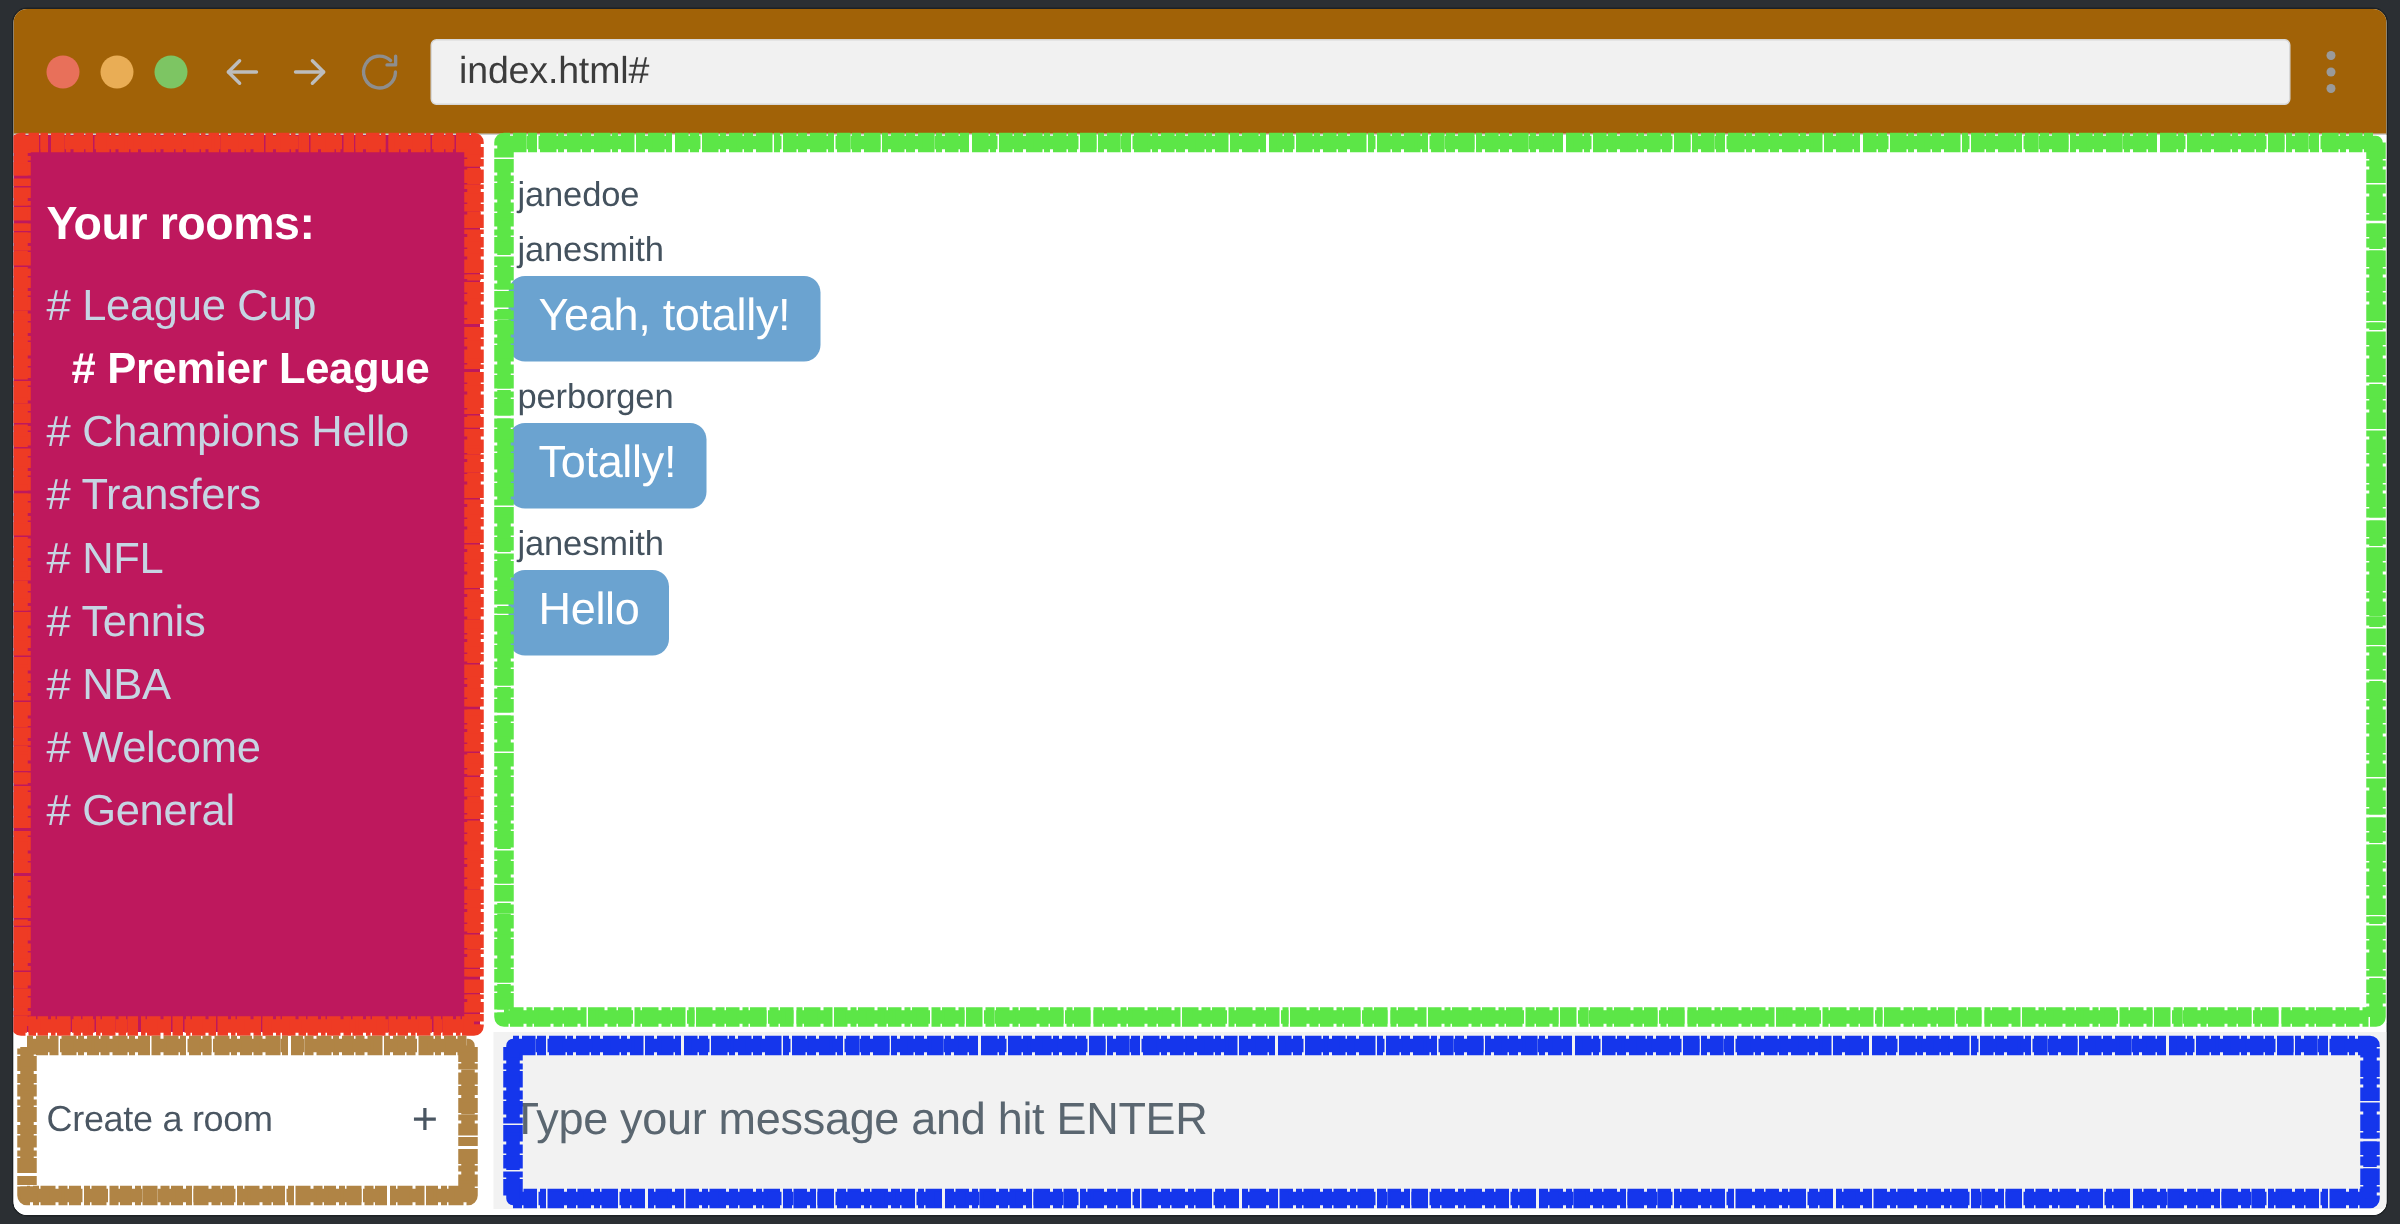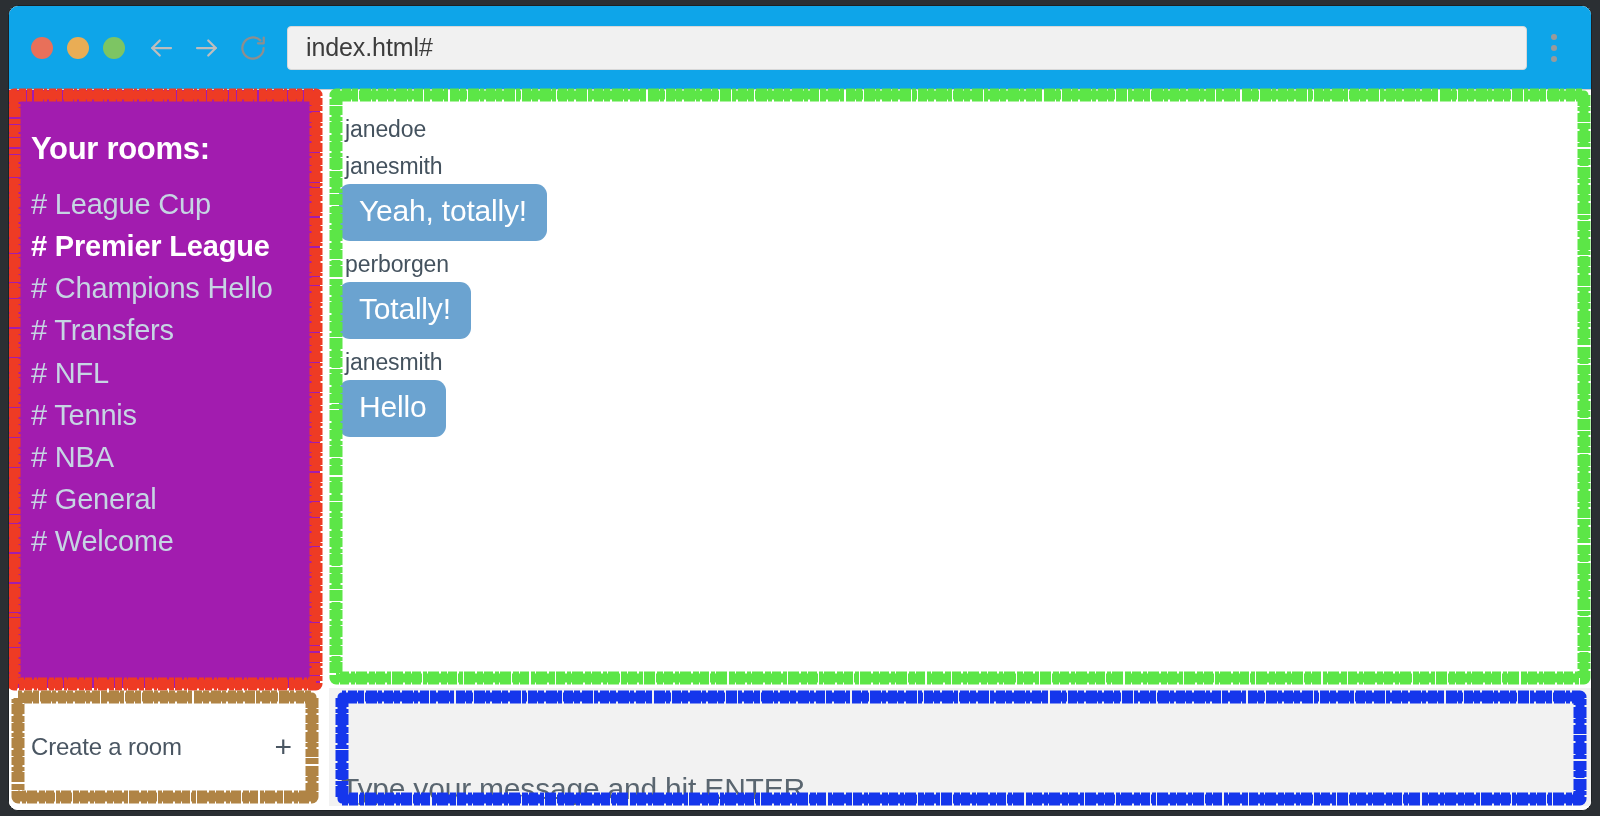--- a/index.html
+++ b/index.html
@@ -23,21 +23,21 @@
     border-radius: 10px;
     border: 1px solid #1d2124;
     overflow: hidden;
     display: flex;
     flex-direction: column;
   }
 
   
   .toolbar {
     height: 84px;
-    background: #0ea5e9;
+    background: #a16207;
     border-bottom: 1px solid #cdcdcd;
     display: flex;
     align-items: center;
     padding: 0 14px 0 22px;
     flex: 0 0 84px;
   }
   .traffic-lights { display: flex; gap: 14px; align-items: center; }
   .tl { width: 22px; height: 22px; border-radius: 50%; }
   .tl.red    { background: #e8705a; }
   .tl.yellow { background: #e9ad55; }
@@ -82,42 +82,42 @@
     position: relative;
     background: #ffffff;
   }
 
   
   .sidebar {
     position: absolute;
     left: 0; top: 0;
     width: 311px;
     height: 598px;
-    background: #a21caf;
+    background: #be185d;
     padding: 42px 0 0 22px;
     overflow: hidden;
   }
   .rooms-title {
     color: #ffffff;
     font-size: 31px;
     font-weight: bold;
     margin-bottom: 18px;
     line-height: 1.1;
     letter-spacing: -0.3px;
   }
   .room {
     font-size: 29px;
     line-height: 1.28;
     color: #c6d5e3;
     padding: 2px 0 3px 0;
     letter-spacing: -0.2px;
     white-space: normal;
     max-width: 272px;
   }
-  .room.active { color: #ffffff; font-weight: bold; }
+  .room.active { color: #ffffff; font-weight: bold; text-align: center; }
 
   
   .create-room {
     position: absolute;
     left: 0;
     top: 598px;
     width: 311px;
     height: 118px;
     background: #ffffff;
     display: flex;
@@ -167,21 +167,21 @@
 
   
   .composer {
     position: absolute;
     left: 320px;
     top: 598px;
     right: 0;
     height: 118px;
     background: #f2f2f2;
     display: flex;
-    align-items: flex-end;
+    align-items: center;
     padding: 0 12px;
   }
   .composer-input {
     width: 100%;
     border: none;
     outline: none;
     background: transparent;
     font-family: "Liberation Sans", sans-serif;
     font-size: 30px;
     color: #5a6670;
@@ -245,22 +245,22 @@
 
     <div class="sidebar">
       <div class="rooms-title">Your rooms:</div>
       <div class="room"># League Cup</div>
       <div class="room active"># Premier League</div>
       <div class="room"># Champions Hello</div>
       <div class="room"># Transfers</div>
       <div class="room"># NFL</div>
       <div class="room"># Tennis</div>
       <div class="room"># NBA</div>
+      <div class="room"># Welcome</div>
       <div class="room"># General</div>
-      <div class="room"># Welcome</div>
     </div>
 
     <div class="create-room">
       <span class="create-room-label">Create a room</span>
       <span class="create-room-plus">+</span>
     </div>
 
     <div class="chat-panel">
       <div class="msg-group">
         <div class="msg-user">janedoe</div>

